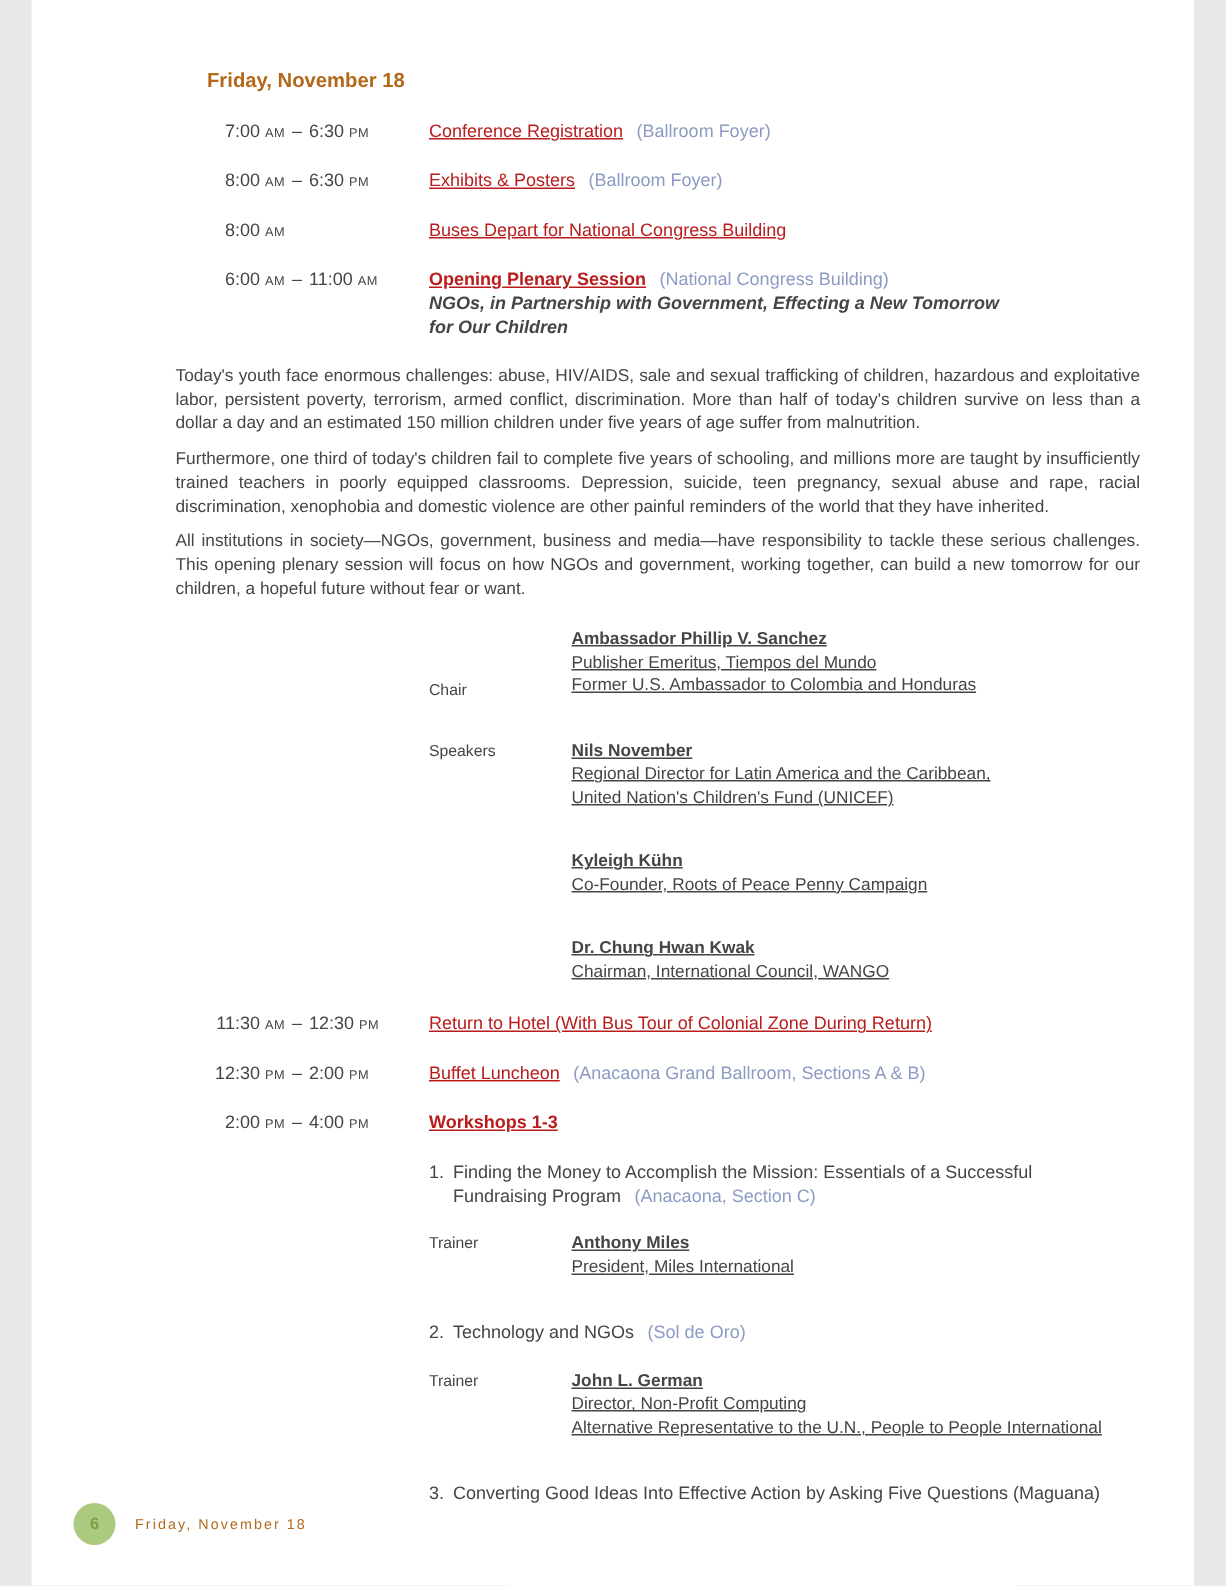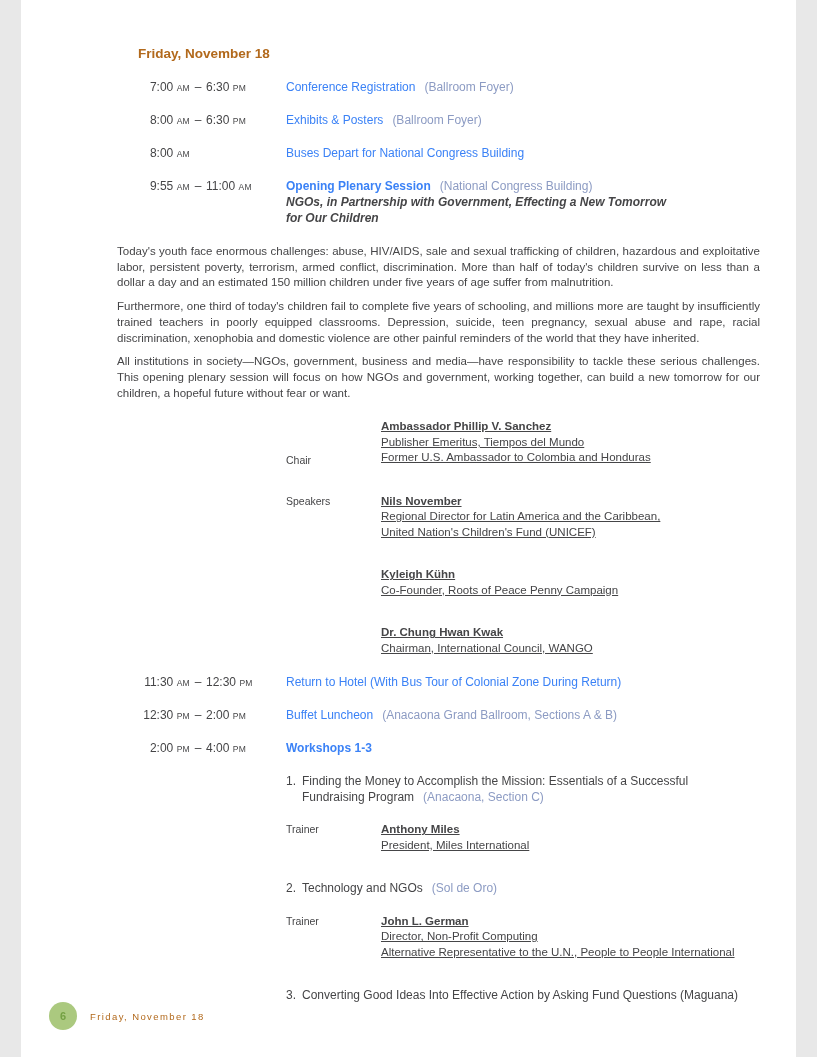--- a/index.html
+++ b/index.html
@@ -21,21 +21,21 @@
     color: #b2691c;
   }
   
   .sched-block { margin-top: 19px; }
   .sched-row { display: flex; margin-left: 105px; margin-bottom: 18px; font-size: 12px; line-height: 14px; }
   .time { flex: 0 0 160px; display: flex; white-space: nowrap; }
   .t-start { width: 64px; text-align: right; }
   .t-sep { width: 16px; text-align: center; }
   .mer { font-size: 8.5px; letter-spacing: 0.3px; }
   .event { flex: 1; max-width: 520px; }
-  .ev-title { color: #3b82f6; }
+  .ev-title { color: #b91c1c; text-decoration: underline; }
   .ev-title.bold { font-weight: bold; }
   .ev-loc { color: #8c9bc3; margin-left: 9px; }
   .ev-sub { display: block; margin-top: 2px; font-weight: bold; font-style: italic; white-space: pre-line; line-height: 15.5px; }
   
   .intro { margin: 14px 36px 0 96px; }
   .intro p { margin: 0 0 8px 0; font-size: 11.5px; line-height: 15.7px; text-align: justify; }
   
   .people { margin-left: 265px; }
   .person-row { display: flex; margin-top: 18px; }
   .person-row.first { margin-top: 18px; align-items: flex-end; }
@@ -102,21 +102,21 @@
         <span class="t-sep"></span>
         <span class="t-end"></span>
       </div>
       <div class="event">
         <span class="ev-title">Buses Depart for National Congress Building</span>
       </div>
     </div>
 
     <div class="sched-row">
       <div class="time">
-        <span class="t-start"><span>9:55</span> <span class="mer">AM</span></span>
+        <span class="t-start"><span>6:00</span> <span class="mer">AM</span></span>
         <span class="t-sep">–</span>
         <span class="t-end"><span>11:00</span> <span class="mer">AM</span></span>
       </div>
       <div class="event">
         <span class="ev-title bold">Opening Plenary Session</span><span class="ev-loc">(National Congress Building)</span>
         <span class="ev-sub">NGOs, in Partnership with Government, Effecting a New Tomorrow
 for Our Children</span>
       </div>
     </div>
   </div>
@@ -213,21 +213,21 @@
     <div class="role-label">Trainer</div>
     <div class="person">
       <div class="person-name">John L. German</div>
       <div class="person-role">Director, Non-Profit Computing
 Alternative Representative to the U.N., People to People International</div>
     </div>
   </div>
 
   <div class="workshop">
     <span class="w-num">3.</span>
-    <span><span class="w-title">Converting Good Ideas Into Effective Action by Asking Fund Questions (Maguana)</span></span>
+    <span><span class="w-title">Converting Good Ideas Into Effective Action by Asking Five Questions (Maguana)</span></span>
   </div>
 
   <div class="footer">
     <div class="page-badge">6</div>
     <div class="footer-label">Friday, November 18</div>
   </div>
 
 </div>
 
 </body></html>

